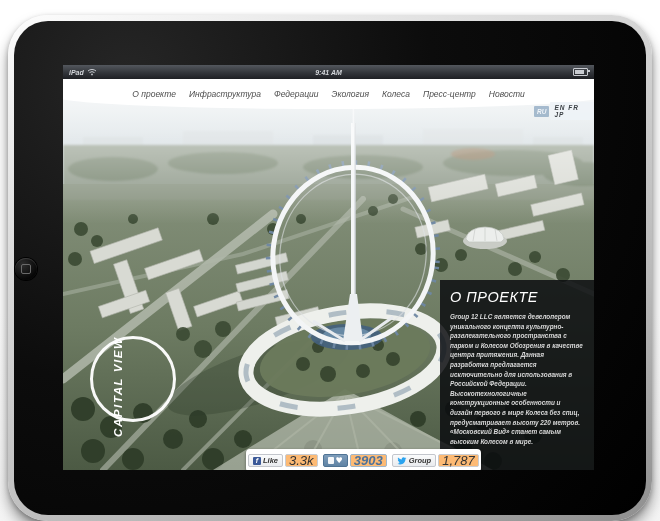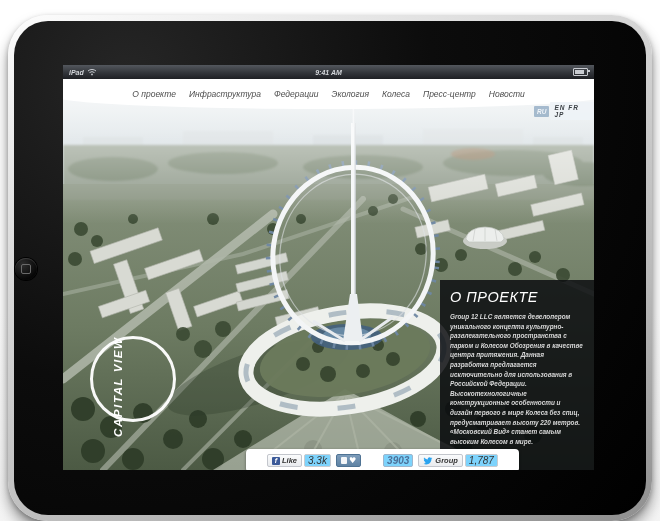--- a/index.html
+++ b/index.html
@@ -45,33 +45,33 @@
   .logo-text{position:absolute;left:49px;top:372px;width:122px;height:14px;z-index:11;
              transform:rotate(-90deg);transform-origin:0 0;
              color:#fff;font-size:11.5px;font-weight:bold;letter-spacing:1.6px;white-space:nowrap;}
   
   .about{position:absolute;left:377px;top:215px;width:154px;height:190px;z-index:12;
          background:rgba(9,11,14,.84);color:#fff;padding:9px 10px;box-sizing:border-box;}
   .about h1{margin:0 0 7px 0;font-size:14.5px;font-weight:normal;letter-spacing:.5px;}
   .about p{margin:0;font-size:6.4px;font-weight:bold;line-height:1.5;color:#dadada;}
   
   .social{position:absolute;left:183px;top:384px;height:23px;z-index:15;background:#fff;border-radius:4px;
-          box-shadow:0 1px 3px rgba(0,0,0,.45);display:flex;align-items:center;gap:5px;padding:0 21px;}
+          box-shadow:0 1px 3px rgba(0,0,0,.45);display:flex;align-items:center;gap:5px;padding:0 2px;}
   .sgroup{display:flex;align-items:center;gap:2px;}
   .btn{height:13px;display:flex;align-items:center;gap:2px;padding:0 4px;border-radius:2px;
        font-size:7.5px;font-weight:bold;color:#333;border:1px solid #c3c6cc;
        background:linear-gradient(#fafbfc,#e9ebee);box-sizing:border-box;cursor:pointer;}
   .cnt{height:13px;display:flex;align-items:center;padding:0 3px;border:1px solid #c9ccd1;border-radius:2px;
-       font-size:10px;color:#333;background:#7dd3fc;box-sizing:border-box;}
+       font-size:13px;color:#333;background:#fdba74;box-sizing:border-box;}
   .fb-f{width:8px;height:8px;background:#3b5998;color:#fff;font-size:7px;font-weight:bold;
         display:flex;align-items:center;justify-content:center;border-radius:1px;}
   .vk-btn{background:linear-gradient(#7d9cba,#5f83a4);border:1px solid #4f7394;color:#fff;}
   .vk-flag{display:inline-block;width:6px;height:7px;background:#fff;opacity:.92;border-radius:1px;}
   .vk-heart{color:#fff;font-size:8px;line-height:1;font-family:"DejaVu Sans",sans-serif;}
-  .vk-cnt{border:1px solid #9fb6cc;color:#4d7199;font-weight:bold;margin-left:20px;}
+  .vk-cnt{border:1px solid #9fb6cc;color:#4d7199;font-weight:bold;}
   .tw-bird{width:10px;height:8px;}
 </style>
 </head>
 <body>
 
 <div class="stage">
   <div class="ipad">
     <div class="bezel"></div>
     <div class="home-btn">
         <span class="sq"></span>

